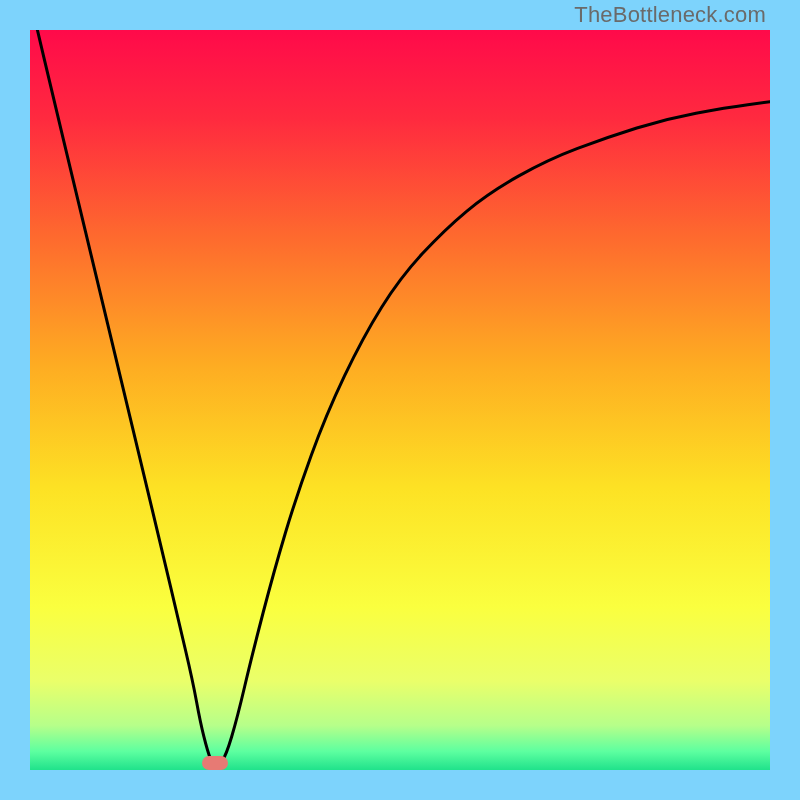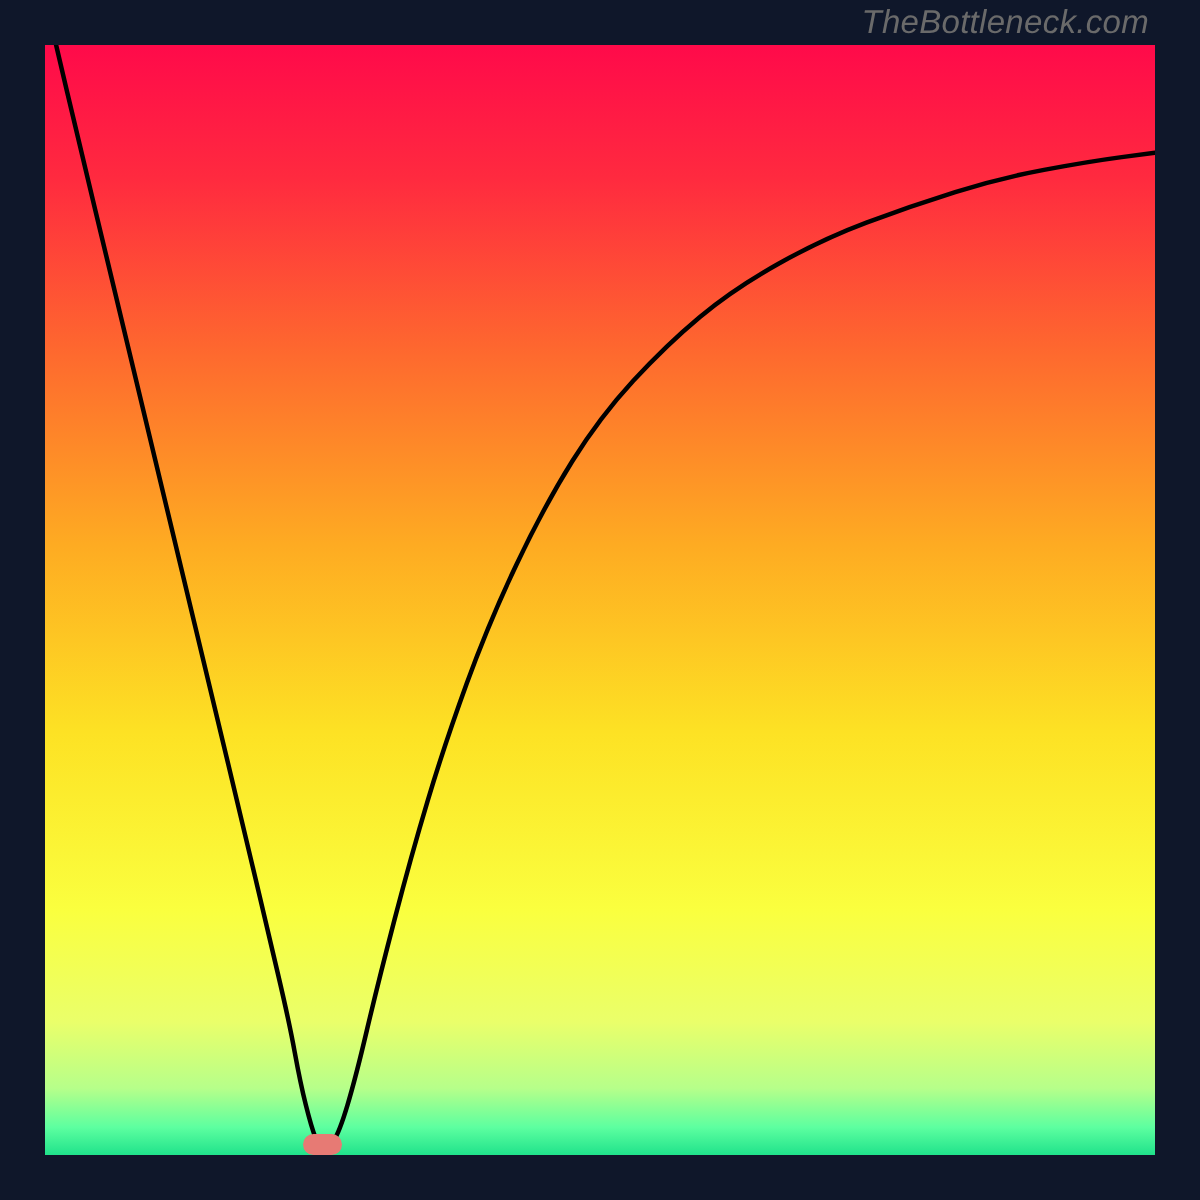--- a/index.html
+++ b/index.html
@@ -8,22 +8,21 @@
     width: 800px;
     height: 800px;
     overflow: hidden;
     background: #000;
     font-family: Arial, Helvetica, sans-serif;
   }
   .frame {
     position: relative;
     width: 800px;
     height: 800px;
-    background: #0f172a;
-    font-style: italic;
+    background: #7dd3fc;
   }
   .plot-area {
     position: absolute;
     left: 30px;
     top: 30px;
     width: 740px;
     height: 740px;
     overflow: hidden;
   }
   .gradient-bg {

